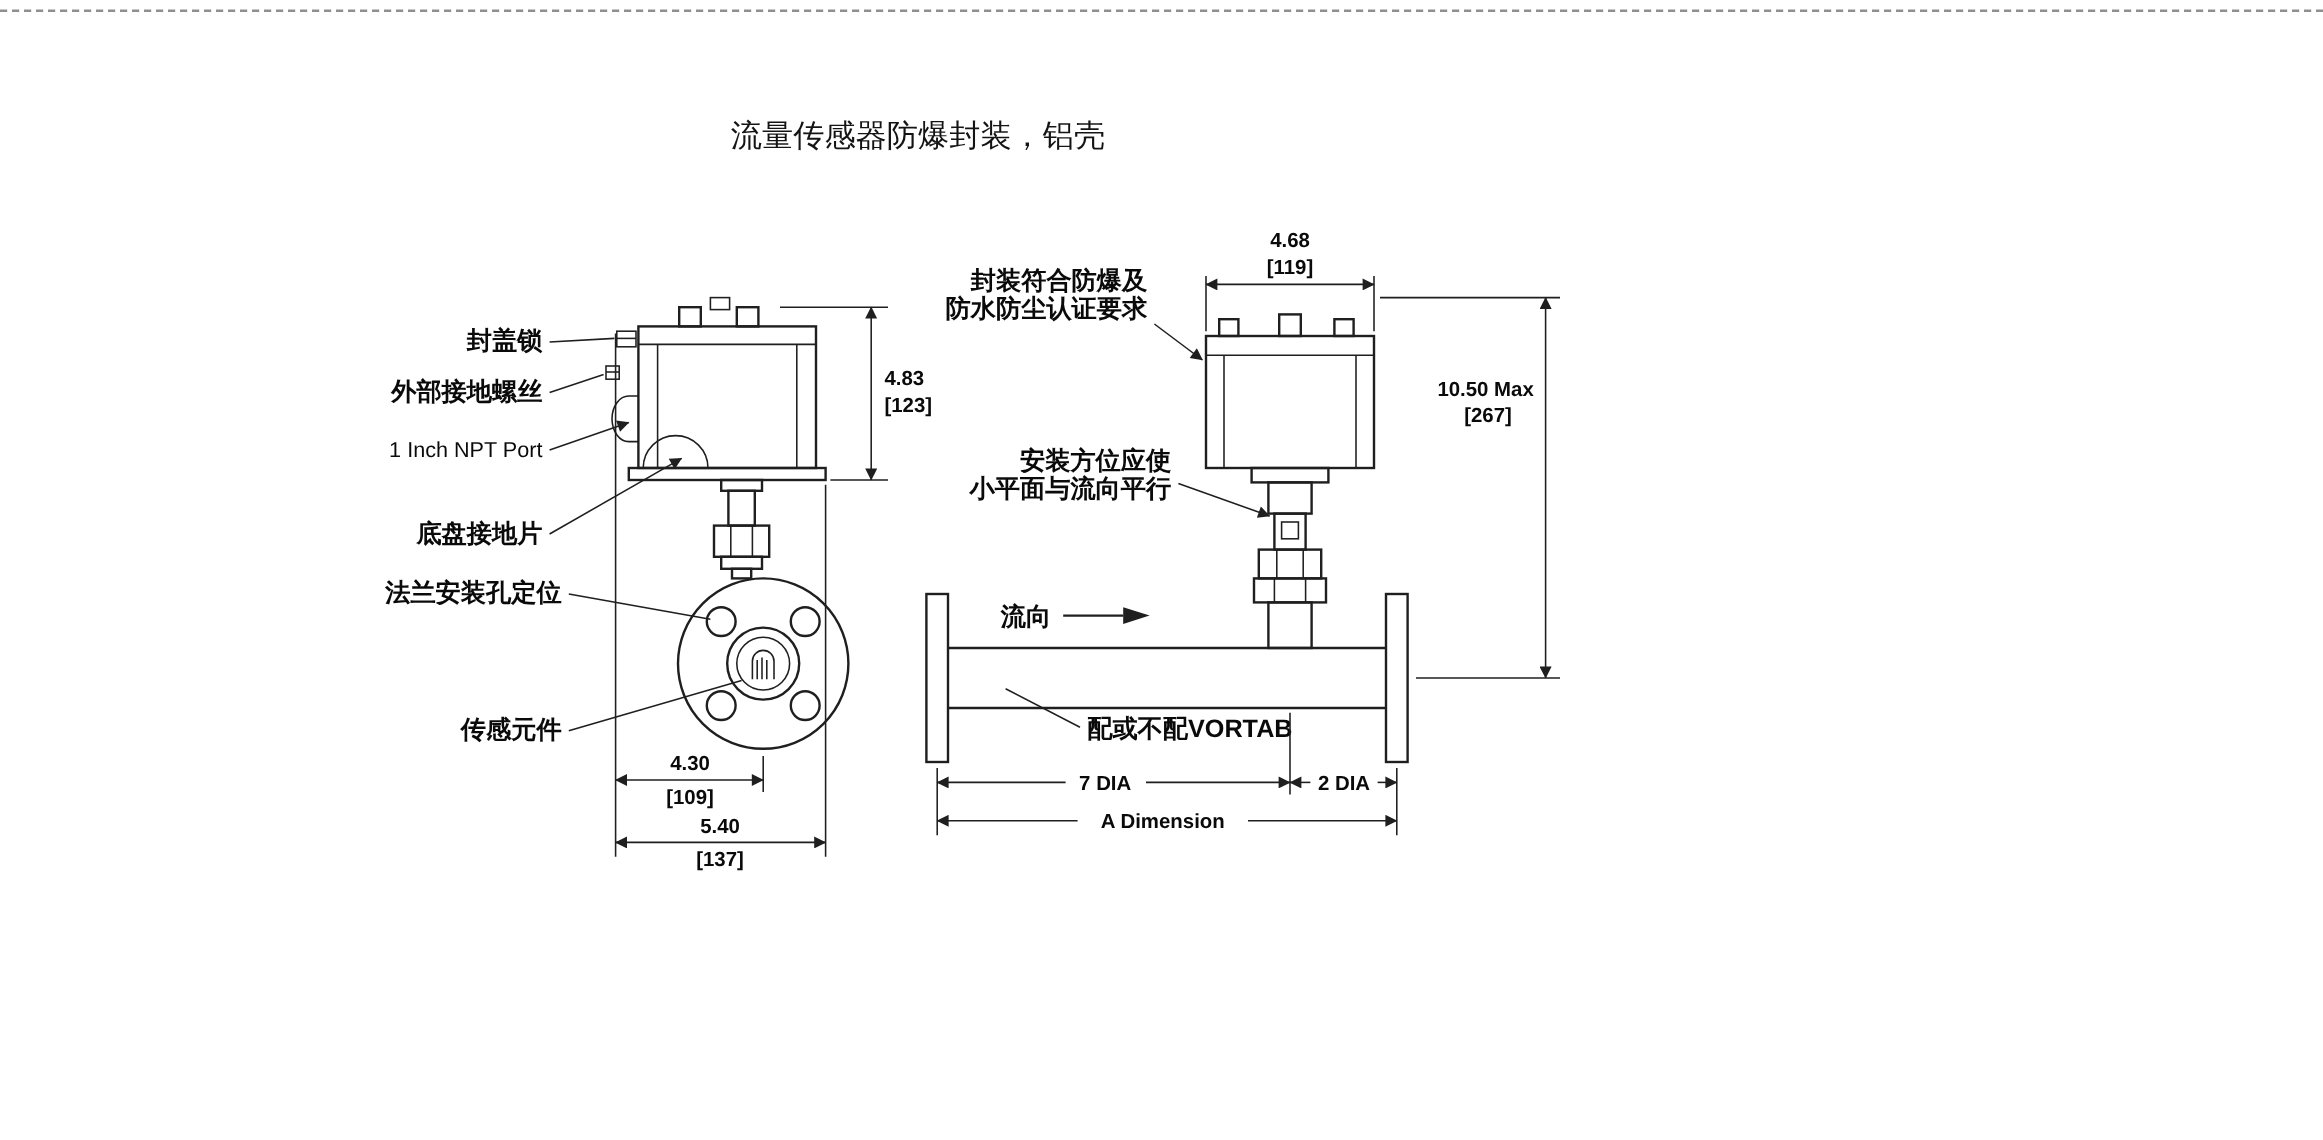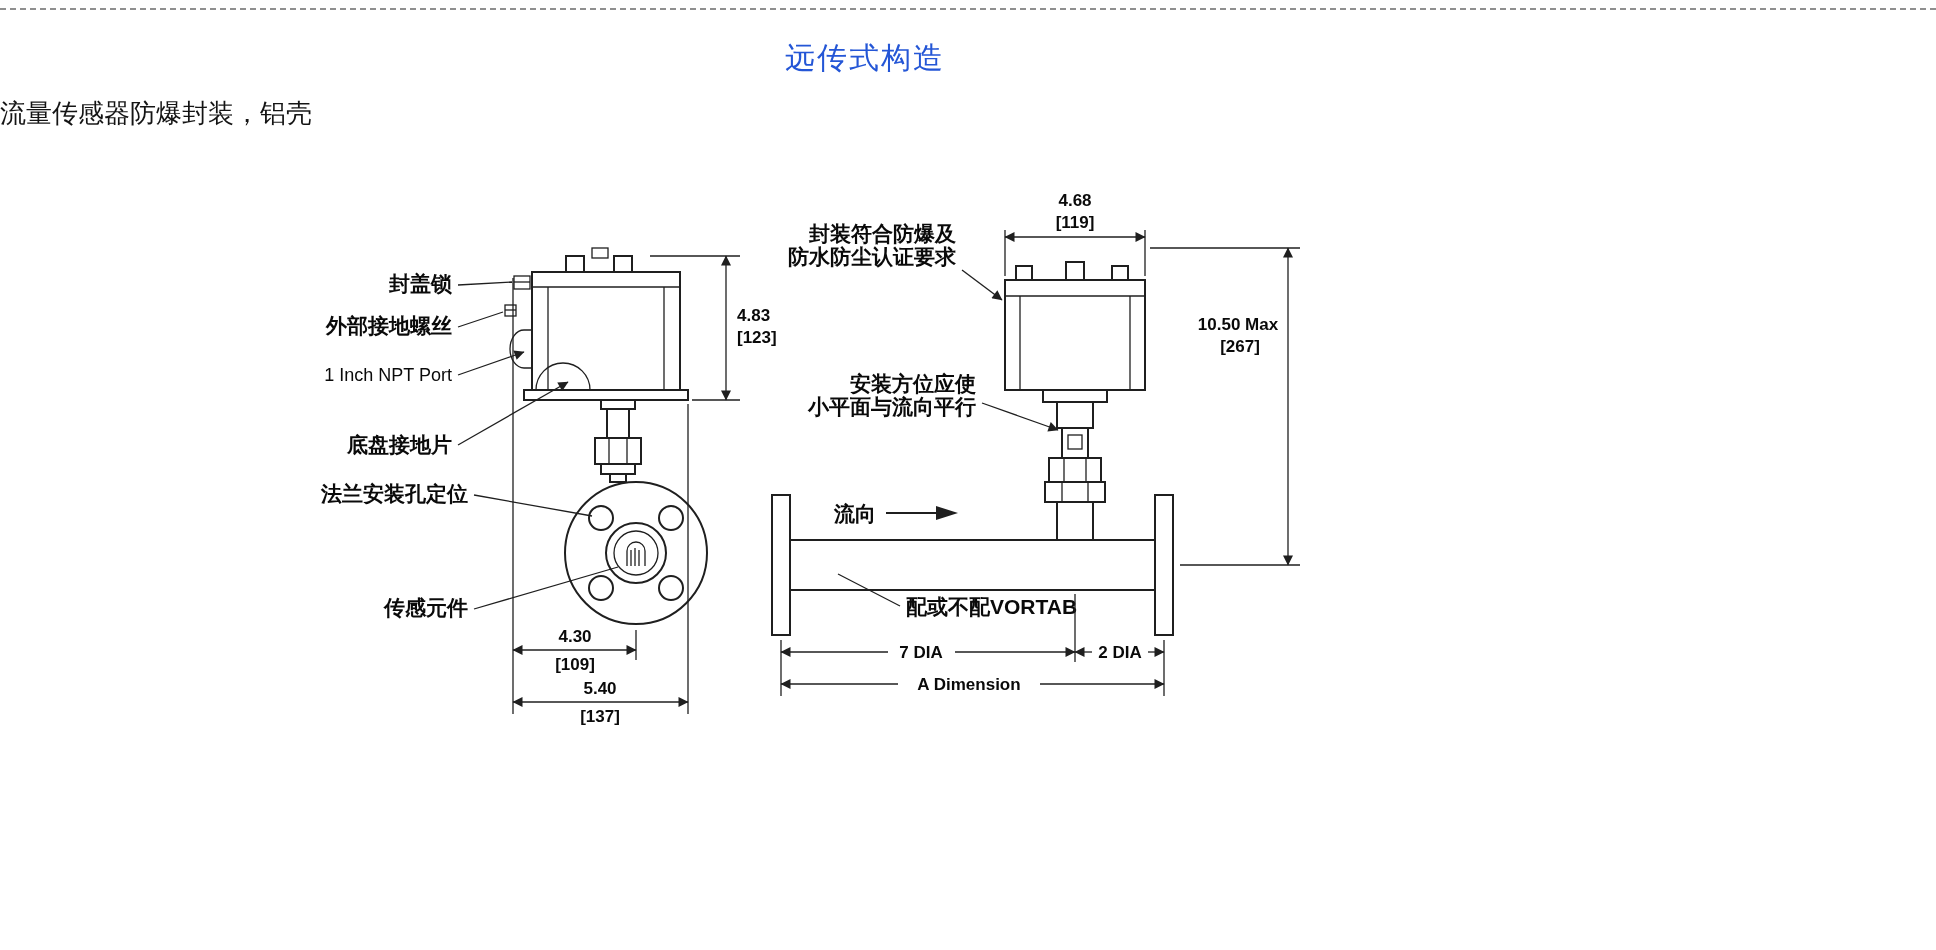--- a/index.html
+++ b/index.html
@@ -1,37 +1,36 @@
 <!DOCTYPE html>
 <html><head>
 <meta charset="utf-8">
 <style>
   html,body{margin:0;padding:0;background:#ffffff;}
   .page{position:relative;width:1936px;height:950px;background:#fff;font-family:"Liberation Sans",sans-serif;overflow:hidden;}
   .top-rule{position:absolute;top:8px;left:0;width:100%;height:0;border-top:2px dashed #8f8f8f;}
   .title{position:absolute;top:38px;left:0;width:1730px;text-align:center;font-size:30px;font-weight:500;letter-spacing:2px;color:#2456d6;}
-  .sub{position:absolute;left:0;width:1530px;font-size:26px;color:#141414;}
+  .sub{position:absolute;left:0;width:1530px;text-align:center;font-size:26px;color:#141414;}
   .sub1{top:96px;}
   .sub2{top:136px;}
   svg.diagram{position:absolute;left:0;top:0;width:1936px;height:950px;}
   .s{fill:none;stroke:#1f1f1f;stroke-width:2;}
   .st{fill:none;stroke:#1f1f1f;stroke-width:1.3;}
   .dl{fill:none;stroke:#1f1f1f;stroke-width:1.3;}
   text{font-family:"Liberation Sans",sans-serif;}
   .lbl{font-size:21px;font-weight:700;fill:#0a0a0a;}
   .lbl-en{font-size:18px;font-weight:400;fill:#0a0a0a;}
   .dim{font-size:17px;font-weight:700;fill:#0a0a0a;}
   .solid{fill:#1f1f1f;stroke:none;}
 </style>
 </head>
 <body>
 
 <div class="page">
   <div class="top-rule"></div>
-  <div class="title" style="color: rgb(36, 86, 214);">远传式构造</div>
   <div class="sub sub1">流量传感器防爆封装，铝壳</div>
 
   <svg class="diagram" viewBox="0 0 1936 950" xmlns="http://www.w3.org/2000/svg">
     <defs>
       <marker id="arr" viewBox="0 0 10 10" refX="9.5" refY="5" markerWidth="12" markerHeight="10" orient="auto-start-reverse" markerUnits="userSpaceOnUse">
         <path d="M0,0 L10,5 L0,10 z" fill="#1f1f1f"></path>
       </marker>
     </defs>
 
     <g>

